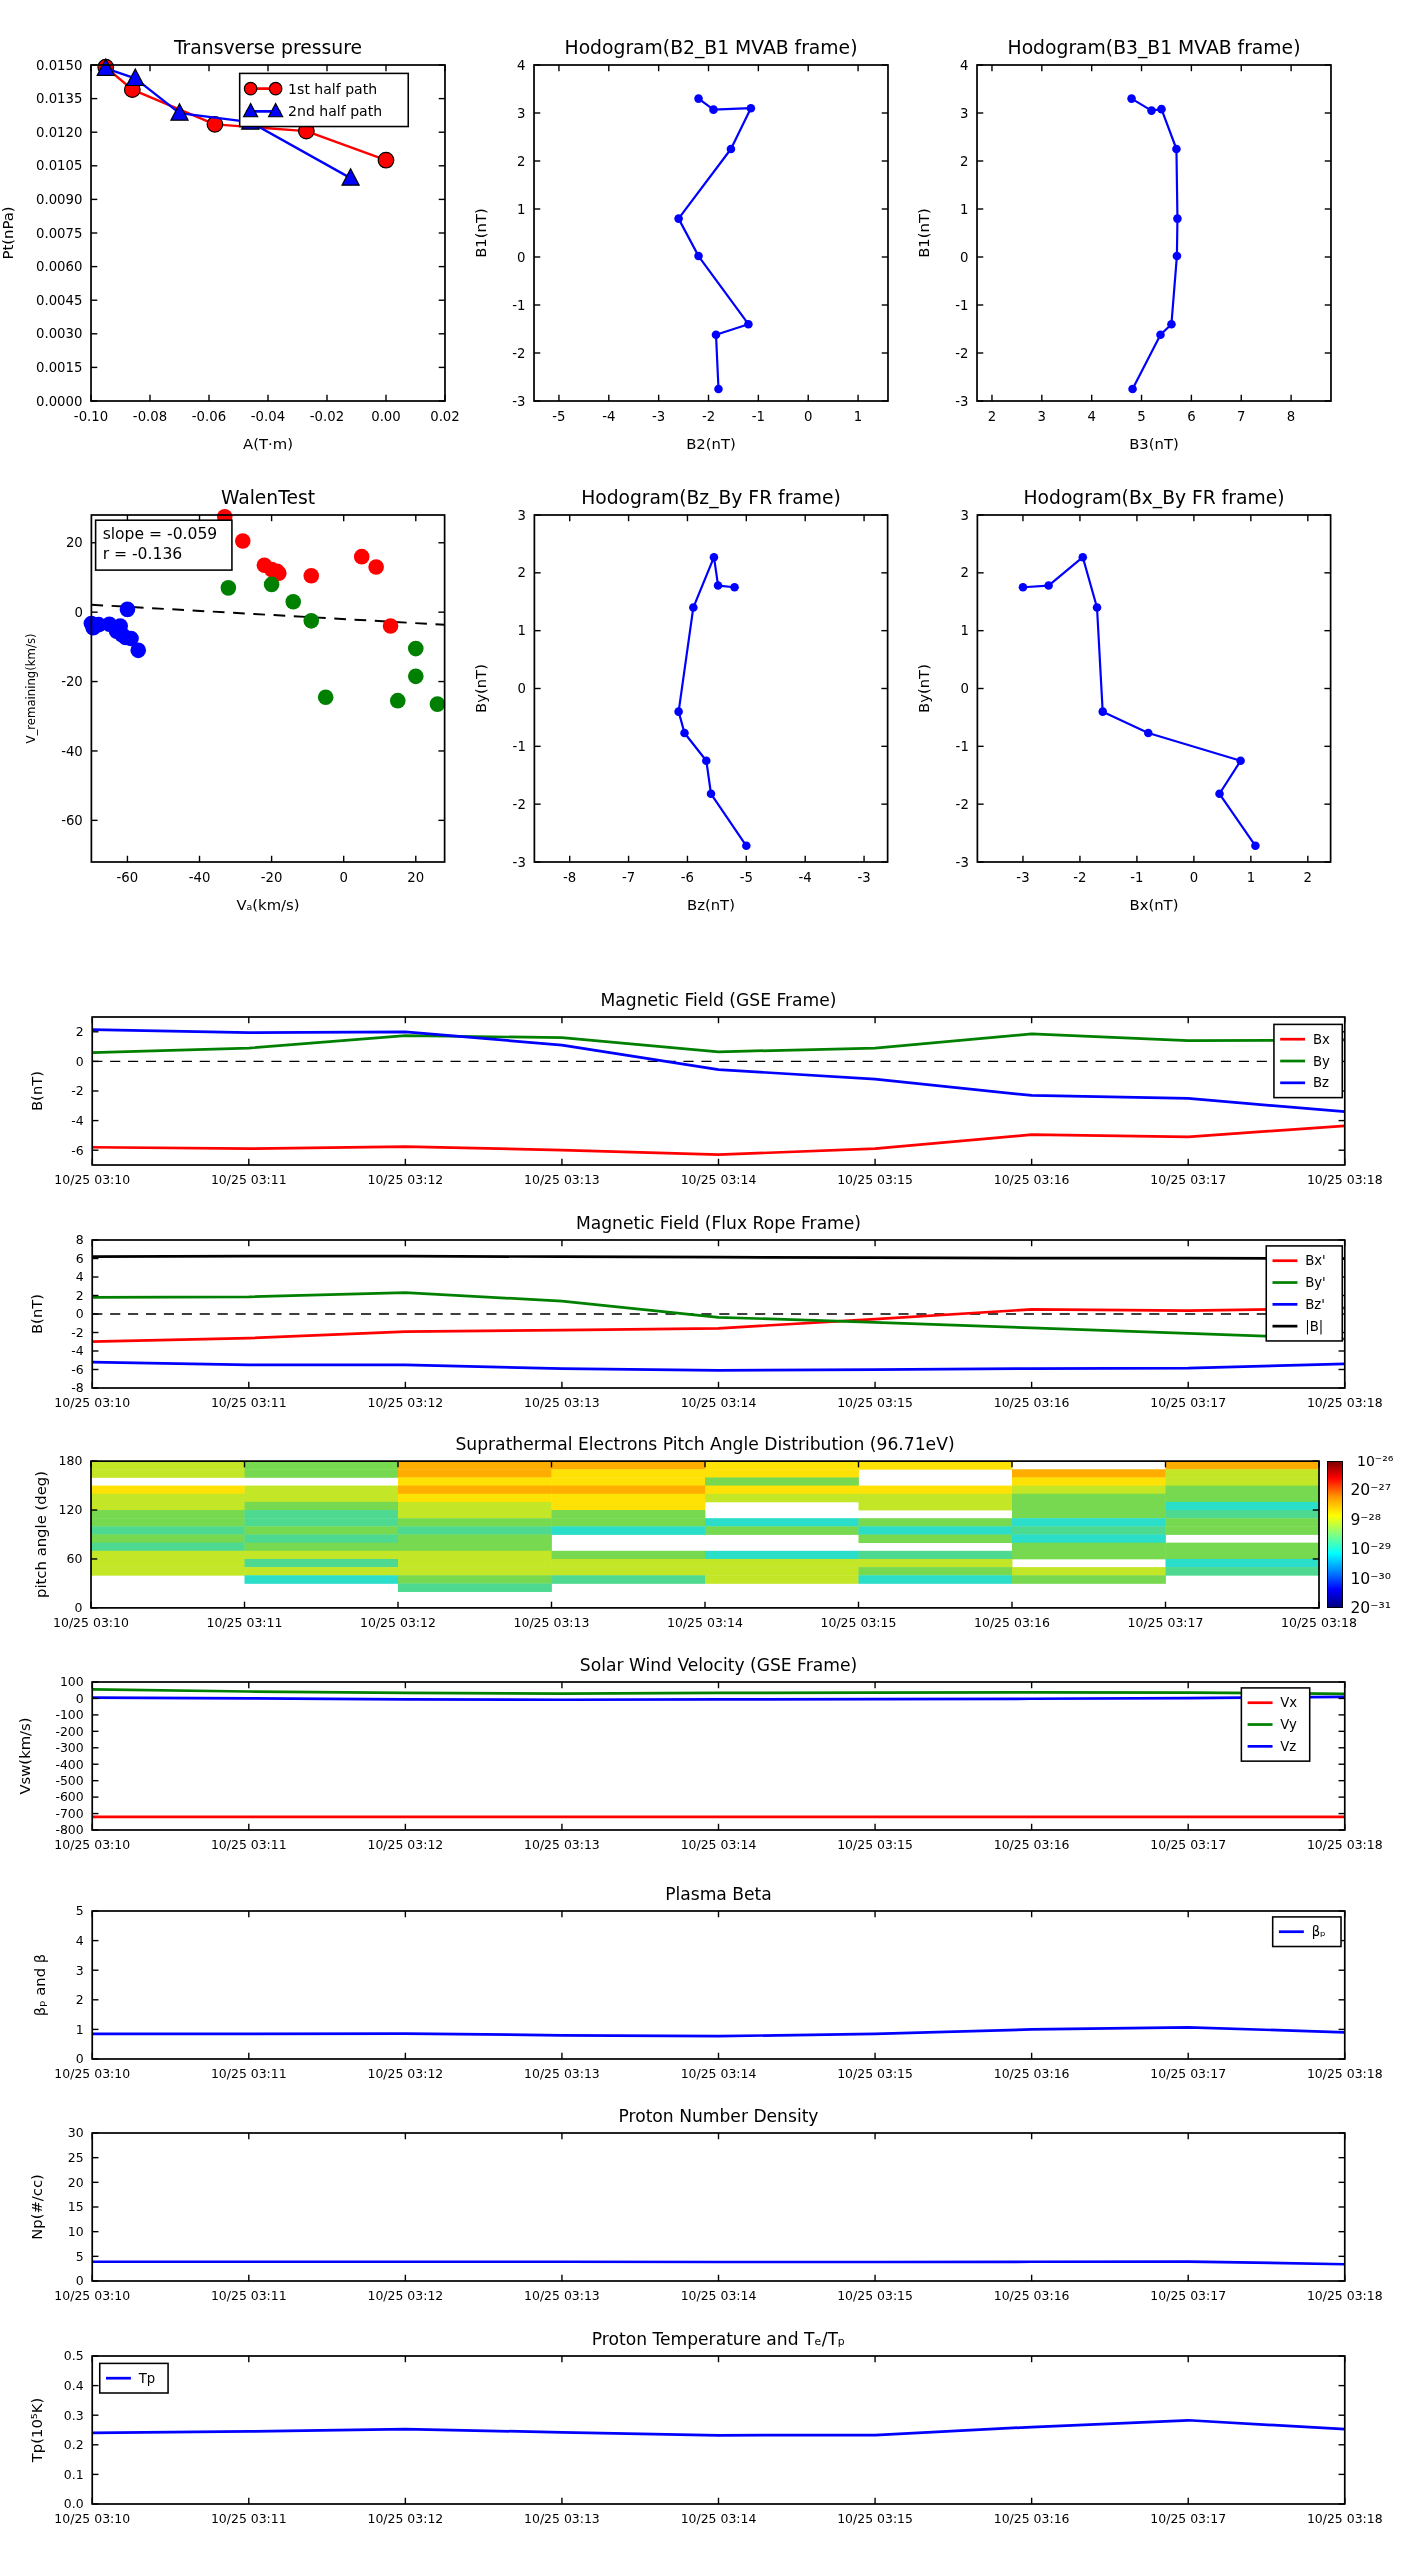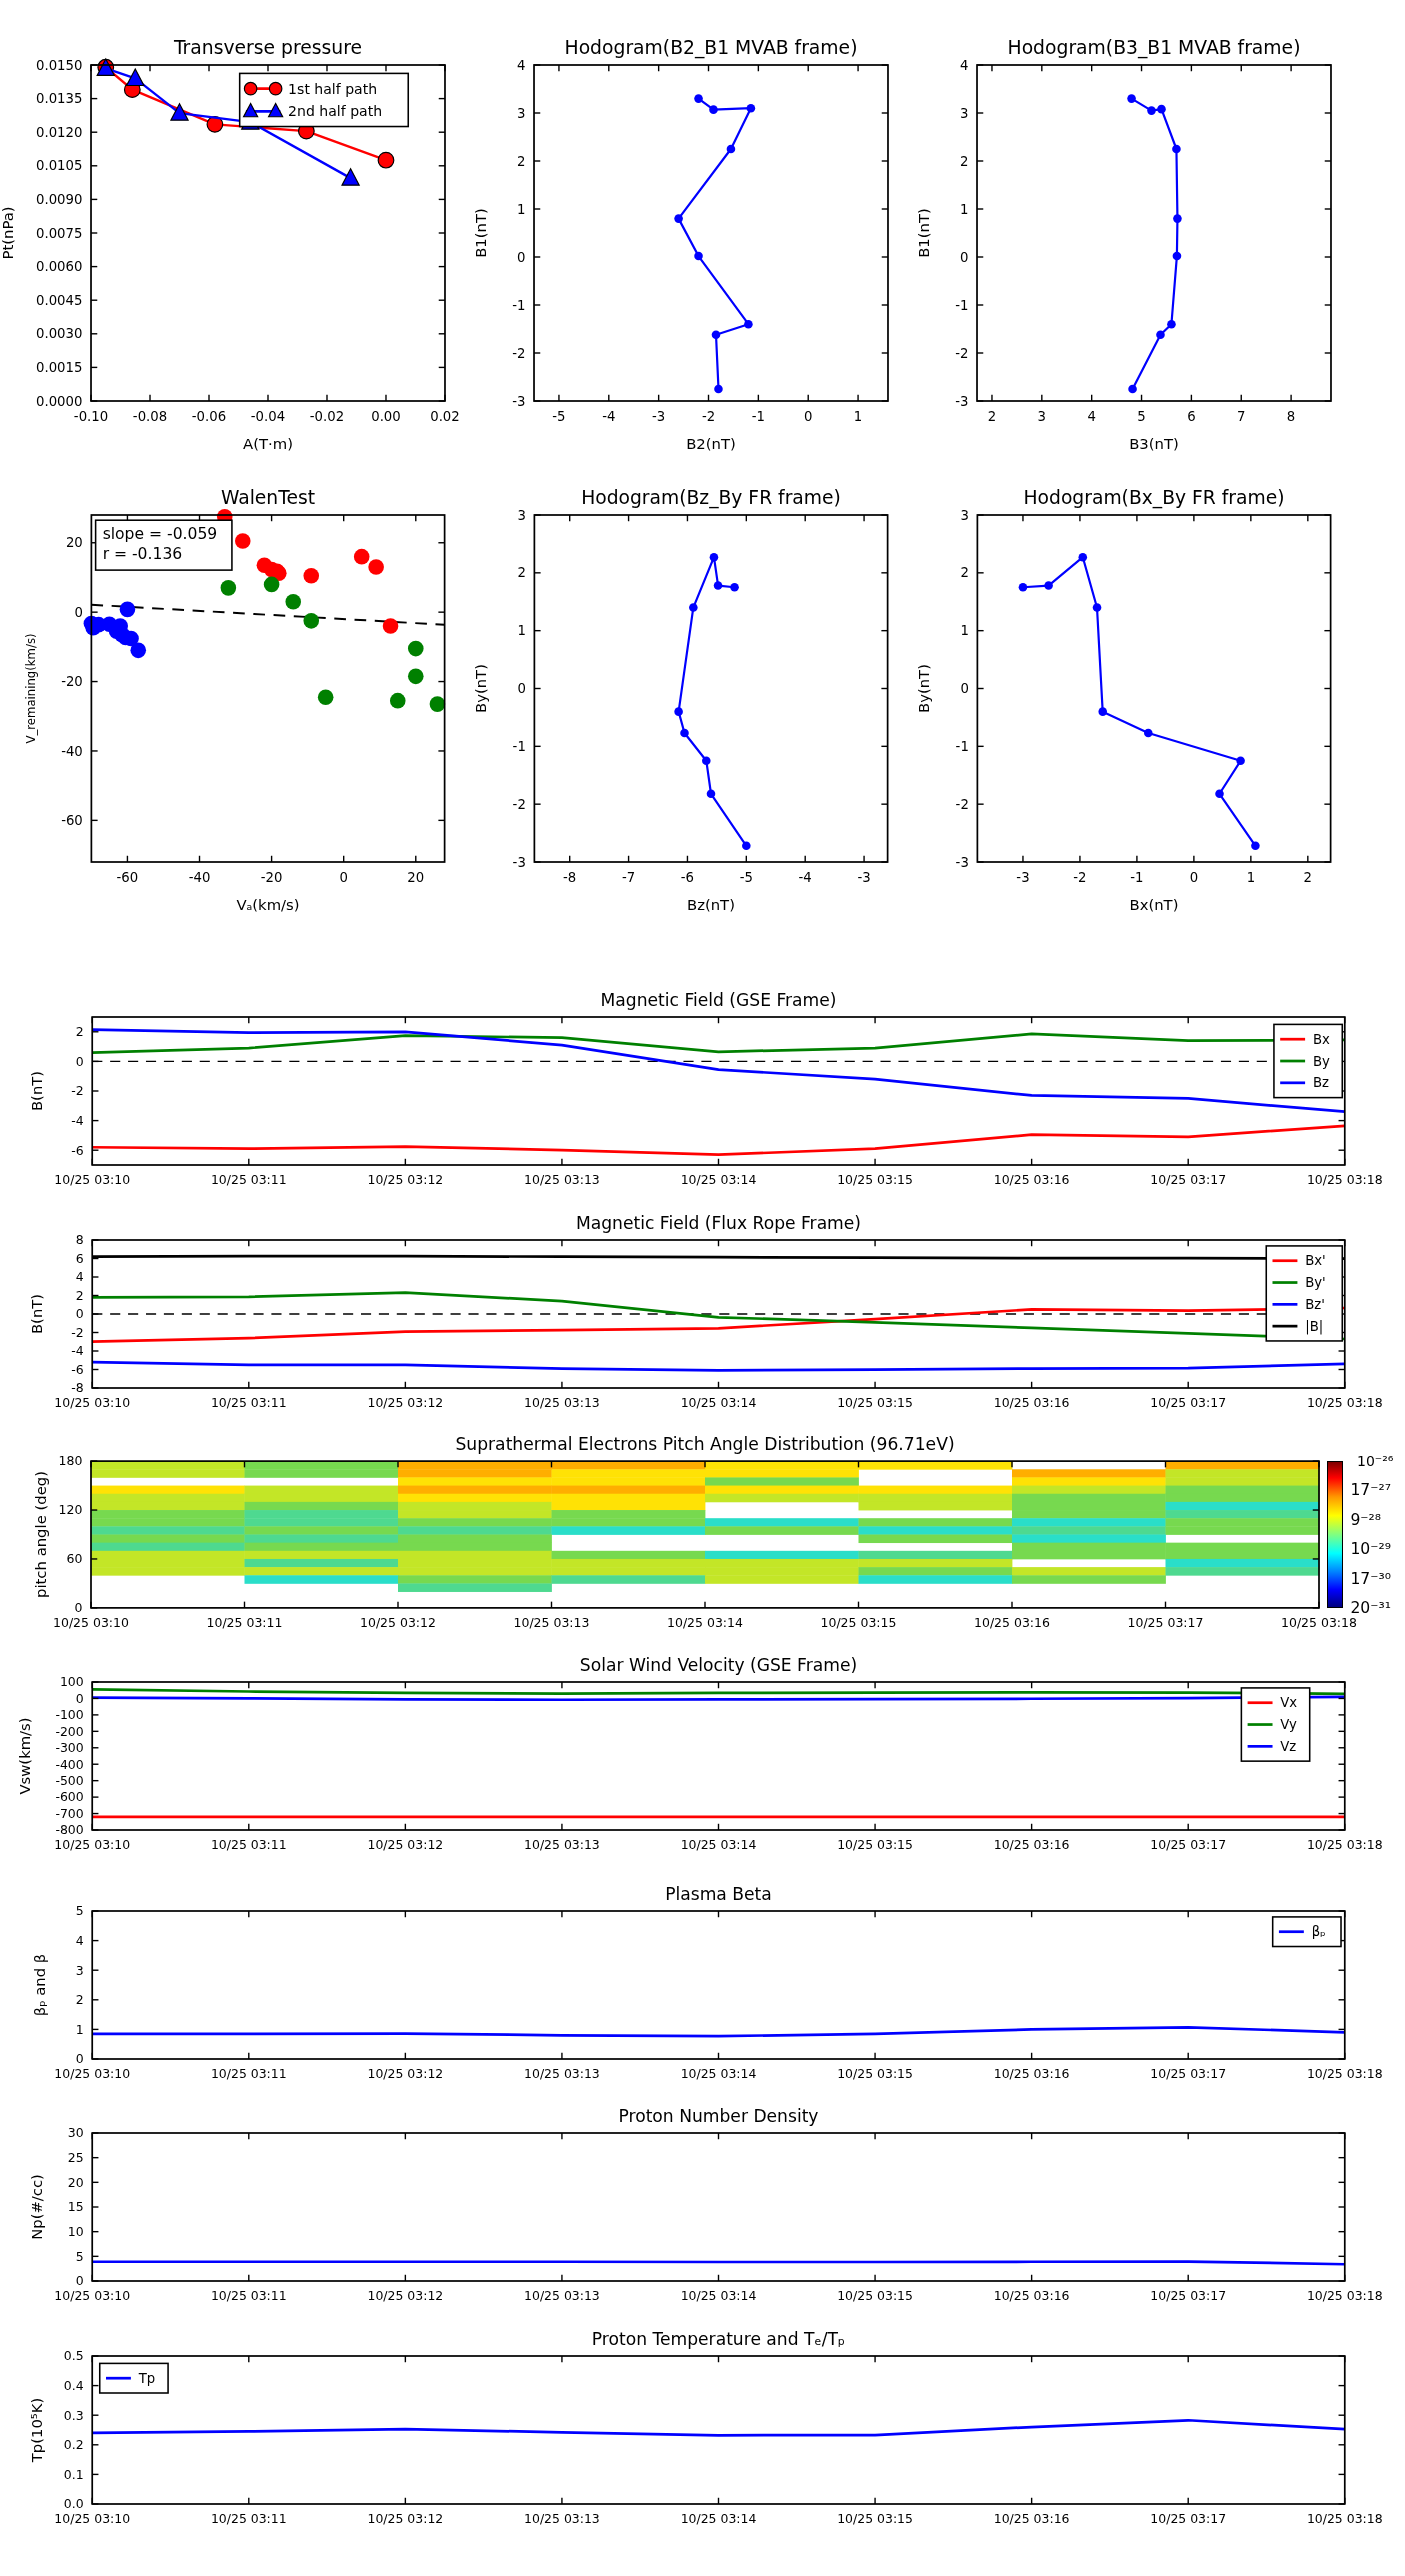--- a/index.html
+++ b/index.html
@@ -701,24 +701,24 @@
       <line x1="0" y1="0" x2="8" y2="0" stroke="#000" stroke-width="1.8"></line>
       <line x1="1573" y1="0" x2="1565" y2="0" stroke="#000" stroke-width="1.8"></line>
       <text x="-11" y="5.6" text-anchor="end" font-size="16">180</text>
       <text x="786.5" y="-14" text-anchor="middle" font-size="22">Suprathermal Electrons Pitch Angle Distribution (96.71eV)</text>
       <text text-anchor="middle" font-size="19" transform="translate(-58,94) rotate(-90)">pitch angle (deg)</text>
     </svg>
   </div>
 <div class="chart" id="cb">
     <div style="position: absolute; inset: 0px; border: 1.6px solid rgb(0, 0, 0); background: linear-gradient(rgb(127, 0, 0) 0%, rgb(255, 0, 0) 11%, rgb(255, 151, 0) 24%, rgb(255, 255, 0) 37%, rgb(128, 255, 128) 50%, rgb(0, 255, 255) 63%, rgb(0, 128, 255) 76%, rgb(0, 0, 255) 88%, rgb(0, 0, 127) 100%);"></div>
     <span style="position: absolute; left: 30px; top: 0%; transform: translateY(-50%); font-size: 14px; white-space: nowrap;">10⁻²⁶</span>
-    <span style="position: absolute; left: 23.4px; top: 20%; transform: translateY(-50%); font-size: 15.6px; white-space: nowrap;">17⁻²⁷</span>
+    <span style="position: absolute; left: 23.4px; top: 20%; transform: translateY(-50%); font-size: 15.6px; white-space: nowrap;">20⁻²⁷</span>
     <span style="position: absolute; left: 23.4px; top: 40%; transform: translateY(-50%); font-size: 15.6px; white-space: nowrap;">9⁻²⁸</span>
     <span style="position: absolute; left: 23.4px; top: 60%; transform: translateY(-50%); font-size: 15.6px; white-space: nowrap; text-align: center;">10⁻²⁹</span>
-    <span style="position: absolute; left: 23.4px; top: 80%; transform: translateY(-50%); font-size: 15.6px; white-space: nowrap;">17⁻³⁰</span>
+    <span style="position: absolute; left: 23.4px; top: 80%; transform: translateY(-50%); font-size: 15.6px; white-space: nowrap;">10⁻³⁰</span>
     <span style="position: absolute; left: 23.4px; top: 100%; transform: translateY(-50%); font-size: 15.6px; white-space: nowrap;">20⁻³¹</span>
   </div>
 <div class="chart" id="p10">
     <svg width="1255" height="148" viewBox="0 0 1608 190">
       <polyline points="0.0,173.1 201.0,173.1 402.0,173.1 603.0,173.1 804.0,173.1 1005.0,173.1 1206.0,173.1 1407.0,173.1 1608.0,173.1" fill="none" stroke="#ff0000" stroke-width="3.5" stroke-linejoin="round" stroke-linecap="butt"></polyline>
       <polyline points="0.0,9.5 201.0,12.2 402.0,14.1 603.0,14.8 804.0,14.1 1005.0,13.7 1206.0,13.3 1407.0,13.5 1608.0,15.2" fill="none" stroke="#008000" stroke-width="3.5" stroke-linejoin="round" stroke-linecap="butt"></polyline>
       <polyline points="0.0,20.1 201.0,21.1 402.0,22.2 603.0,22.8 804.0,22.4 1005.0,22.0 1206.0,21.5 1407.0,20.7 1608.0,19.0" fill="none" stroke="#0000ff" stroke-width="3.5" stroke-linejoin="round" stroke-linecap="butt"></polyline>
       <rect x="0" y="0" width="1608" height="190" fill="none" stroke="#000" stroke-width="2.2"></rect>
       <line x1="0" y1="190" x2="0" y2="182" stroke="#000" stroke-width="1.8"></line>
       <line x1="0" y1="0" x2="0" y2="8" stroke="#000" stroke-width="1.8"></line>

